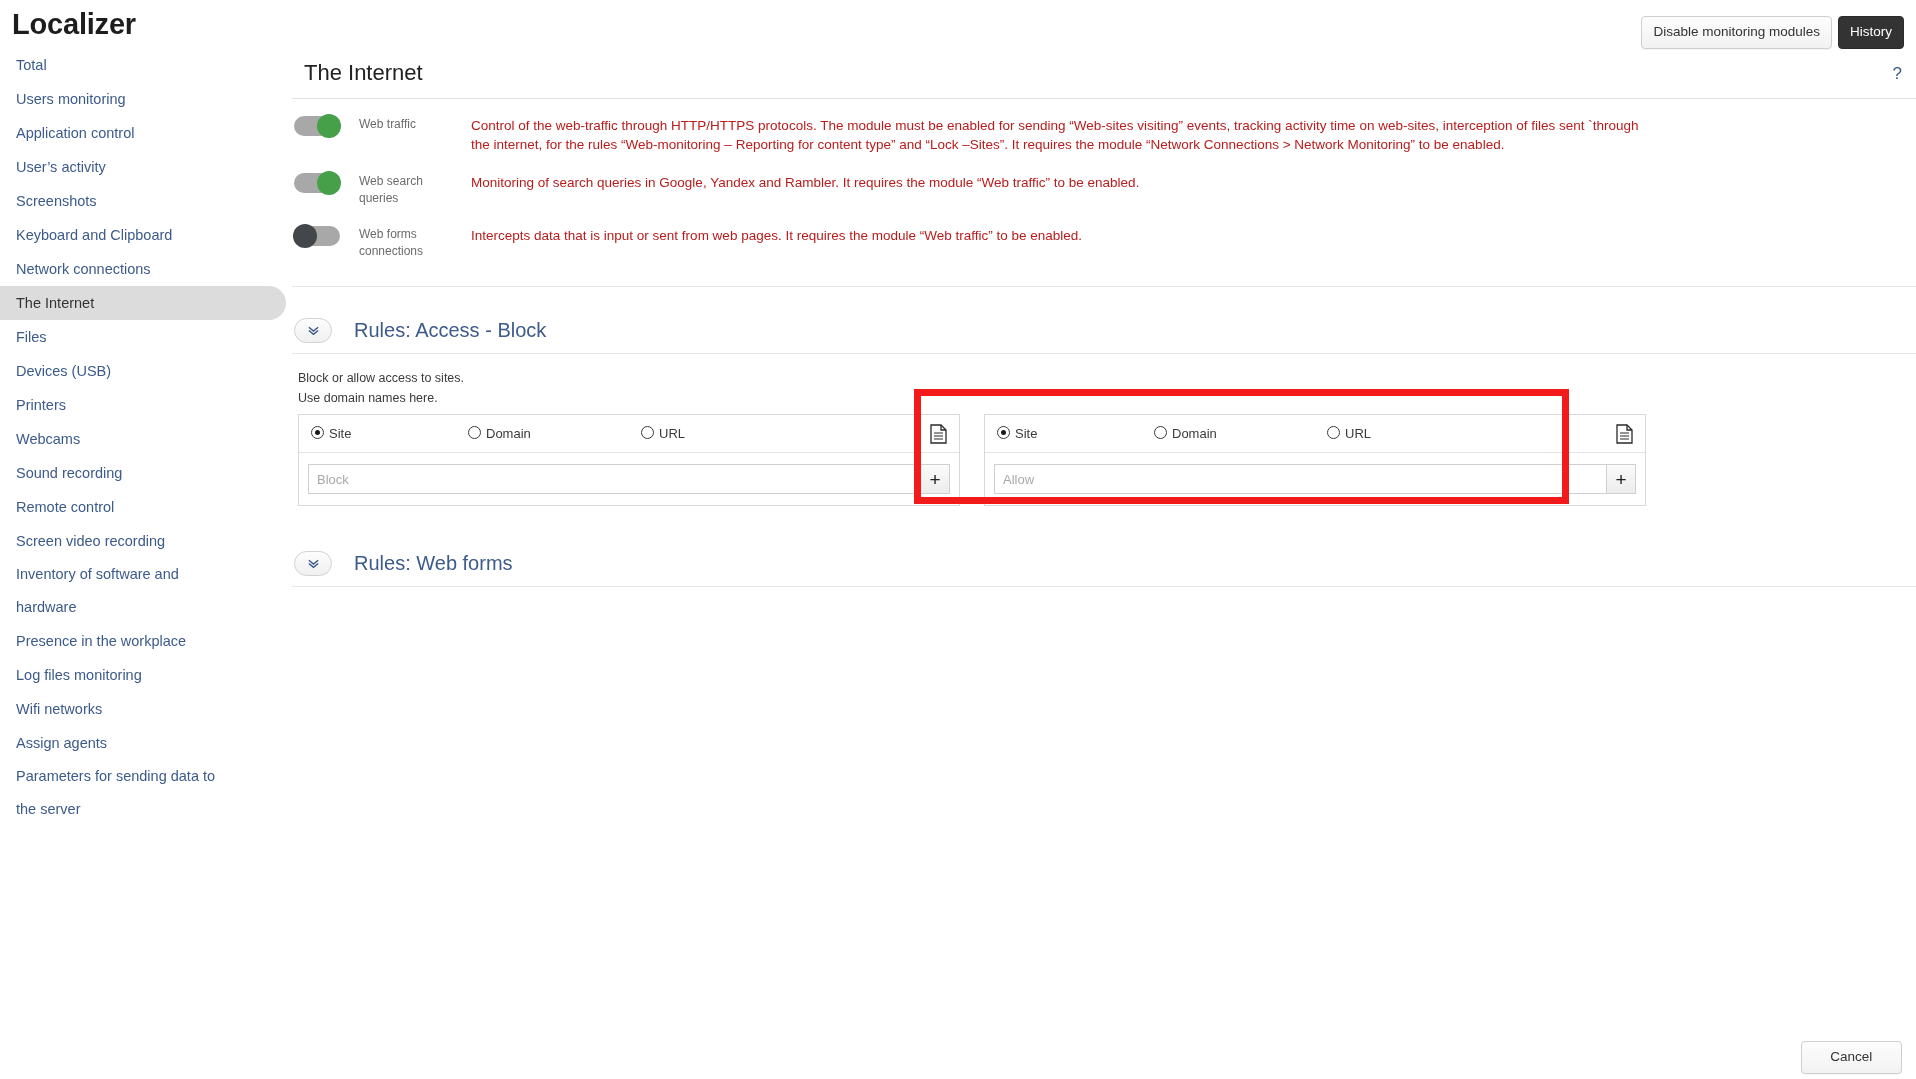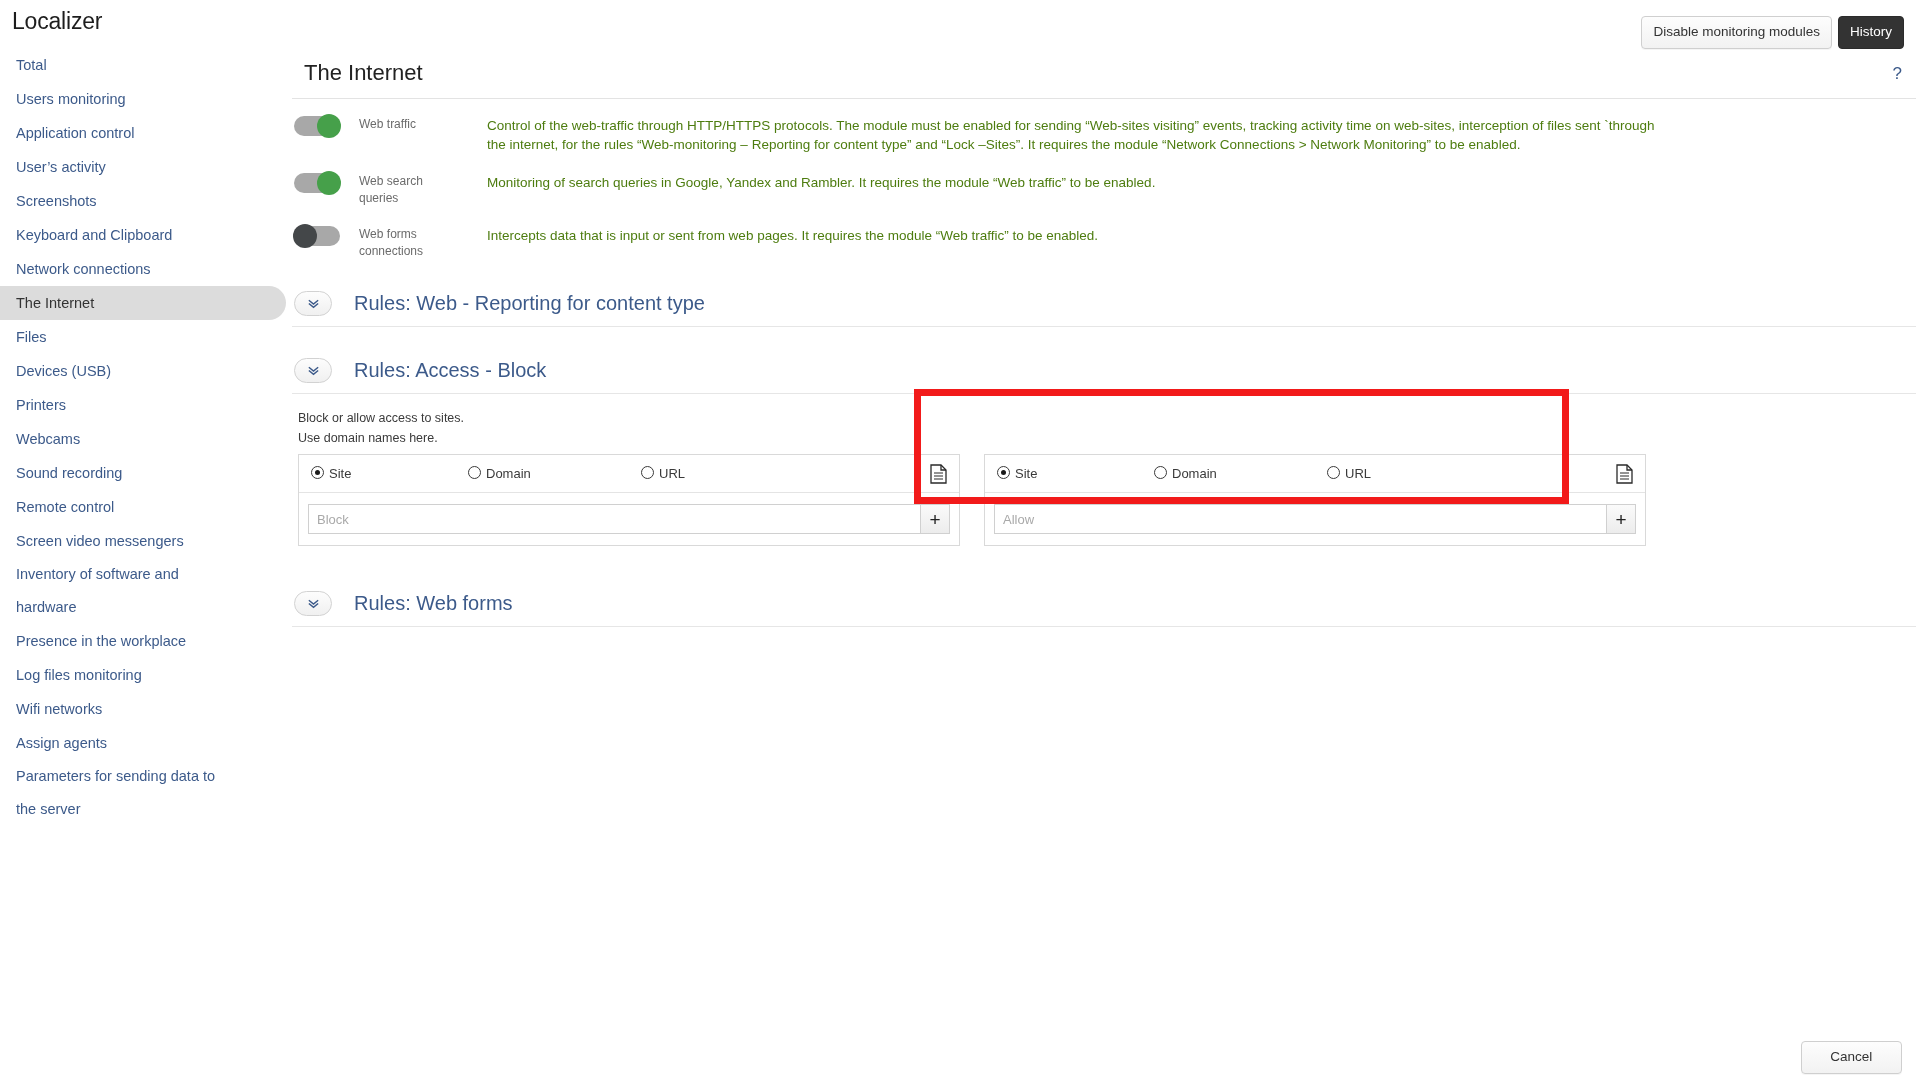--- a/index.html
+++ b/index.html
@@ -10,21 +10,21 @@
     font-family: "Liberation Sans", sans-serif;
     overflow: hidden;
   }
 
   #app { position: relative; width: 1916px; height: 1079px; background:#fff; }
 
   
   .topbar { position: absolute; top: 0; left: 0; width: 1916px; height: 48px; }
   .app-title {
     position: absolute; left: 12px; top: 8px;
-    font-size: 23px; font-weight: normal; color: #1d1d1d;
+    font-size: 29px; font-weight: bold; color: #1d1d1d;
     letter-spacing: -0.2px;
   }
   .topbtns { position: absolute; right: 12px; top: 16px; display: flex; gap: 6px; align-items: center; }
   .btn {
     font-size: 13.5px; line-height: 1;
     padding: 8px 11px 9px 11px;
     border-radius: 4px; cursor: pointer; white-space: nowrap; text-align: center;
   }
   .btn-light {
     background: linear-gradient(to bottom,#fdfdfd 0%, #f2f2f2 100%);
@@ -69,22 +69,22 @@
   .toggle .knob {
     position: absolute; top: -2px; width: 24px; height: 24px; border-radius: 50%;
   }
   .toggle.on .knob { right: -1px; background: #46a04a; }
   .toggle.off .knob { left: -1px; background: #444749; }
   .tlabel {
     width: 100px; flex: 0 0 auto; margin-left: 19px;
     font-size: 12px; color: #6b6b6b; line-height: 17px; padding-top: 1px;
   }
   .tdesc {
-    font-size: 13.5px; color: #4d7c0f; line-height: 19px;
-    max-width: 1180px; margin-left: 28px; padding-top: 1px;
+    font-size: 13.5px; color: #b91c1c; line-height: 19px;
+    max-width: 1180px; margin-left: 12px; padding-top: 1px;
   }
 
   
   .rule-sec { margin: 26px 0 0 6px; }
   .rule-head { display: flex; align-items: center; height: 34px; }
   .chev {
     width: 38px; height: 25px; border-radius: 13px;
     background: linear-gradient(to bottom,#fdfdfd 0%, #f0f0f0 100%);
     border: 1px solid #d2d2d2;
     display: flex; align-items: center; justify-content: center;
@@ -176,21 +176,21 @@
       <div class="side-item"><span>Screenshots</span></div>
       <div class="side-item"><span>Keyboard and Clipboard</span></div>
       <div class="side-item"><span>Network connections</span></div>
       <div class="side-item active"><span>The Internet</span></div>
       <div class="side-item"><span>Files</span></div>
       <div class="side-item"><span>Devices (USB)</span></div>
       <div class="side-item"><span>Printers</span></div>
       <div class="side-item"><span>Webcams</span></div>
       <div class="side-item"><span>Sound recording</span></div>
       <div class="side-item"><span>Remote control</span></div>
-      <div class="side-item"><span>Screen video messengers</span></div>
+      <div class="side-item"><span>Screen video recording</span></div>
       <div class="side-item wrap"><span>Inventory of software and hardware</span></div>
       <div class="side-item"><span>Presence in the workplace</span></div>
       <div class="side-item"><span>Log files monitoring</span></div>
       <div class="side-item"><span>Wifi networks</span></div>
       <div class="side-item"><span>Assign agents</span></div>
       <div class="side-item wrap"><span>Parameters for sending data to the server</span></div>
     </nav>
 
   <div class="content">
 
@@ -218,29 +218,20 @@
         <div class="trow">
           <div class="toggle off">
             <div class="knob"></div>
           </div>
           <div class="tlabel">Web forms connections</div>
           <div class="tdesc">Intercepts data that is input or sent from web pages. It requires the module “Web traffic” to be enabled.</div>
         </div>
       </div>
 
     <div class="rule-sec">
-      <div class="rule-head">
-        <div class="chev">
-          <svg width="13" height="13" viewBox="0 0 14 14" aria-hidden="true">
-            <path d="M2 3.5 L7 7.5 L12 3.5" fill="none" stroke="#3c5a8a" stroke-width="1.6"></path>
-            <path d="M2 7 L7 11 L12 7" fill="none" stroke="#3c5a8a" stroke-width="1.6"></path>
-          </svg>
-        </div>
-        <div class="rule-title">Rules: Web - Reporting for content type</div>
-      </div>
       <div class="rule-rule"></div>
     </div>
 
     <div class="rule-sec">
       <div class="rule-head">
         <div class="chev">
           <svg width="13" height="13" viewBox="0 0 14 14" aria-hidden="true">
             <path d="M2 3.5 L7 7.5 L12 3.5" fill="none" stroke="#3c5a8a" stroke-width="1.6"></path>
             <path d="M2 7 L7 11 L12 7" fill="none" stroke="#3c5a8a" stroke-width="1.6"></path>
           </svg>

